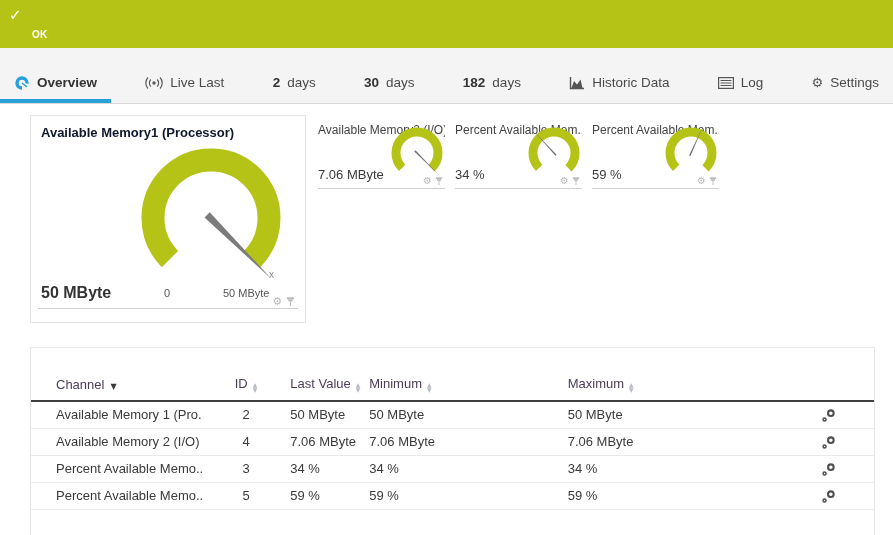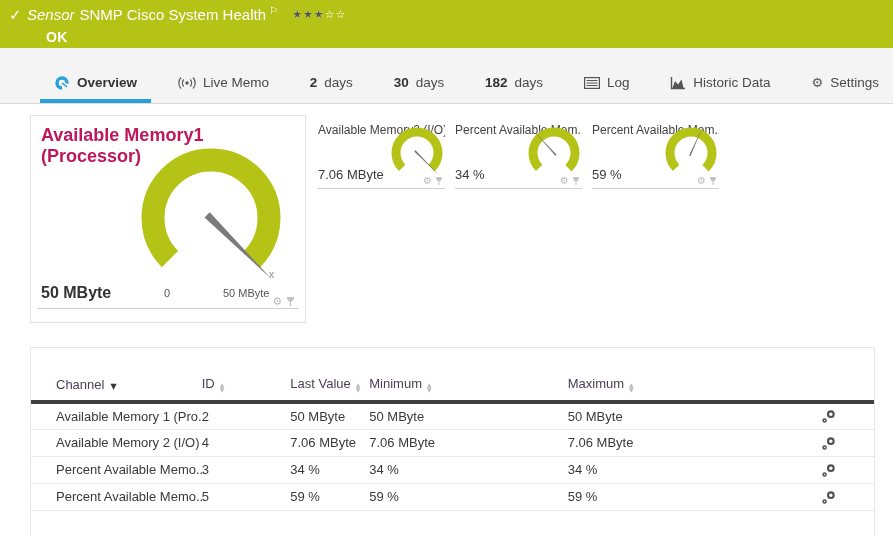--- a/index.html
+++ b/index.html
@@ -9,39 +9,39 @@
 
   
   .hdr { position:absolute; left:0; top:0; width:893px; height:48px; background:#b5c316; color:#fff; }
   .hdr-check { position:absolute; left:9px; top:6px; font-size:15px; font-weight:bold; }
   .hdr-title { position:absolute; left:27px; top:5px; font-size:15px; white-space:nowrap; }
   .hdr-kind { font-style:italic; margin-right:5px; }
   .hdr-flag { font-size:10px; vertical-align:super; margin-left:3px; }
   .hdr-stars { margin-left:10px; font-size:11px; letter-spacing:1px; vertical-align:2px; cursor:pointer; }
   .stars-filled { color:#55584e; text-shadow:0 0 1px rgba(255,255,255,.95); }
   .stars-empty { color:#fff; }
-  .hdr-status { position:absolute; left:46px; top:29px; font-size:14px; font-weight:bold; letter-spacing:.3px; }
+  .hdr-status { position:absolute; left:32px; top:29px; font-size:10px; font-weight:bold; letter-spacing:.3px; }
 
   
   .tabs { position:absolute; left:0; top:48px; width:893px; height:56px; background:#f4f4f4;
     border-bottom:1px solid #dadada; display:flex; justify-content:space-between;
-    padding-left:40px; align-items:stretch; }
+    align-items:stretch; }
   .tab { position:relative; display:flex; align-items:center; gap:7px; padding:14px 14px 0 14px;
     cursor:pointer; color:#4a4a4a; font-size:13.5px; white-space:nowrap; }
   .tab .tab-bold { font-weight:bold; color:#333; }
   .tab .tab-bold:empty { display:none; }
   .tab.active { color:#333; font-weight:bold; }
   .tab.active::after { content:""; position:absolute; left:0; right:0; bottom:0; height:4px; background:#2aa0d8; }
   .tab svg, .tab .uicon { flex:0 0 auto; }
   .tab .uicon { font-size:13px; color:#555; }
 
   
   .tile-big { position:absolute; left:30px; top:115px; width:276px; height:208px;
     border:1px solid #e2e2e2; background:#fff; }
-  .tile-big-title { position:absolute; left:10px; top:9px; font-weight:bold; font-size:18px; color:#be185d; }
+  .tile-big-title { position:absolute; left:10px; top:9px; font-weight:bold; font-size:13px; color:#0f172a; }
   .tile-big-gauge { position:absolute; left:100px; top:22px; overflow:visible; }
   .tile-big-value { position:absolute; left:10px; top:168px; font-size:16px; font-weight:600; color:#333; }
   .tile-big-zero { position:absolute; left:133px; top:171px; font-size:11px; color:#555; }
   .tile-big-max { position:absolute; left:192px; top:171px; font-size:11px; color:#555; }
   .tile-xmark { position:absolute; left:238px; top:153px; font-size:10px; color:#8a8a8a; }
   .tile-foot-line { position:absolute; left:7px; right:7px; top:192px; border-top:1px solid #cfcfcf; }
   .tile-icons { position:absolute; right:10px; top:179px; display:flex; gap:4px; align-items:center; }
   .tile-icons .uicon { font-size:11px; color:#b9b9b9; cursor:pointer; }
 
   .tiles-small { position:absolute; left:318px; top:117px; display:flex; gap:10px; }
@@ -54,93 +54,89 @@
   .tile-sm-icons { position:absolute; right:2px; bottom:3px; display:flex; gap:3px; align-items:center; }
   .tile-sm-icons .uicon { font-size:10px; color:#bcbcbc; cursor:pointer; }
 
   
   .tablewrap { position:absolute; left:30px; top:347px; width:845px; height:200px;
     border:1px solid #e6e6e6; background:#fff; }
   table { border-collapse:collapse; width:100%; table-layout:fixed; }
   th, td { font-weight:normal; text-align:left; font-size:13px; overflow:hidden;
     white-space:nowrap; padding:0; }
   th { color:#4a3e55; padding-top:28px; padding-bottom:8px; cursor:pointer; }
-  thead tr { border-bottom:4px solid #404040; }
+  thead tr { border-bottom:2px solid #404040; }
   tbody tr { border-bottom:1px solid #eaeaea; height:27px; }
   td { color:#3a3a3a; }
   .col-channel { width:160px; padding-left:25px; }
-  .col-id { width:83px; }
+  .col-id { width:83px;text-align:center; }
   .col-last { width:74px; }
   .col-min { width:186px; }
   .col-max { width:152px; }
   .col-gear { width:135px; }
   th.num, td.num { text-align:left; }
   td.col-gear { text-align:right; padding-right:38px; }
   .sort-active { display:inline-block; margin-left:6px; font-size:8px; color:#3a3a3a;
     font-family:"DejaVu Sans", sans-serif; }
   .sort-both { display:inline-flex; flex-direction:column; margin-left:5px; vertical-align:1px;
     font-size:6px; line-height:5px; color:#b9b9c4; font-family:"DejaVu Sans", sans-serif; }
   .wrench { cursor:pointer; vertical-align:middle; }
 </style>
 </head>
 <body>
 
 <div class="hdr">
   <span class="hdr-check uicon">✓</span>
-  <div class="hdr-title">
-    <span class="hdr-kind">Sensor</span><span>SNMP Cisco System Health</span><span class="hdr-flag uicon">⚐</span>
-    <span class="hdr-stars"><span class="stars-filled uicon">★★★</span><span class="stars-empty uicon">☆☆</span></span>
-  </div>
   <div class="hdr-status">OK</div>
 </div>
 
 <div class="tabs">
   <div class="tab active">
     <svg width="16" height="16" viewBox="0 0 16 16">
       <circle cx="8" cy="8" r="5" fill="none" stroke="#2aa0d8" stroke-width="3.4" stroke-dasharray="23.5 31.4" transform="rotate(90 8 8)"></circle>
       <line x1="8" y1="8" x2="13" y2="12" stroke="#2aa0d8" stroke-width="1.6"></line>
     </svg>
 
     <span>Overview</span>
   </div>
   <div class="tab">
     <svg width="18" height="14" viewBox="0 0 18 14">
       <circle cx="9" cy="7" r="1.7" fill="#5a5a5a"></circle>
       <path d="M5.8,3.5 A5,5 0 0 0 5.8,10.5 M3,1.5 A8,8 0 0 0 3,12.5 M12.2,3.5 A5,5 0 0 1 12.2,10.5 M15,1.5 A8,8 0 0 1 15,12.5" fill="none" stroke="#5a5a5a" stroke-width="1.2"></path>
     </svg>
 
-    <span>Live Memo</span>
+    <span>Live Last</span>
   </div>
   <div class="tab">
     <span class="tab-bold">2</span>
     <span>days</span>
   </div>
   <div class="tab">
     <span class="tab-bold">30</span>
     <span>days</span>
   </div>
   <div class="tab">
     <span class="tab-bold">182</span>
     <span>days</span>
+  </div>
+  <div class="tab">
+    <svg width="16" height="14" viewBox="0 0 16 14">
+      <path d="M1.5,1 L1.5,12.5 L15,12.5" fill="none" stroke="#555" stroke-width="1.4"></path>
+      <polygon points="2.5,12 5,5 8,8.5 11.5,3.5 13.5,12" fill="#555"></polygon>
+    </svg>
+
+    <span>Historic Data</span>
   </div>
   <div class="tab">
     <svg width="16" height="12" viewBox="0 0 16 12">
       <rect x="0.6" y="0.6" width="14.8" height="10.8" fill="none" stroke="#555" stroke-width="1.2"></rect>
       <path d="M2.5,3.5 H13.5 M2.5,6 H13.5 M2.5,8.5 H13.5" stroke="#555" stroke-width="1"></path>
     </svg>
 
     <span>Log</span>
-  </div>
-  <div class="tab">
-    <svg width="16" height="14" viewBox="0 0 16 14">
-      <path d="M1.5,1 L1.5,12.5 L15,12.5" fill="none" stroke="#555" stroke-width="1.4"></path>
-      <polygon points="2.5,12 5,5 8,8.5 11.5,3.5 13.5,12" fill="#555"></polygon>
-    </svg>
-
-    <span>Historic Data</span>
   </div>
   <div class="tab">
     <span class="uicon">⚙</span>
 
     <span>Settings</span>
   </div>
 </div>
 
 <div class="tile-big">
   <div class="tile-big-title">Available Memory1 (Processor)</div>

